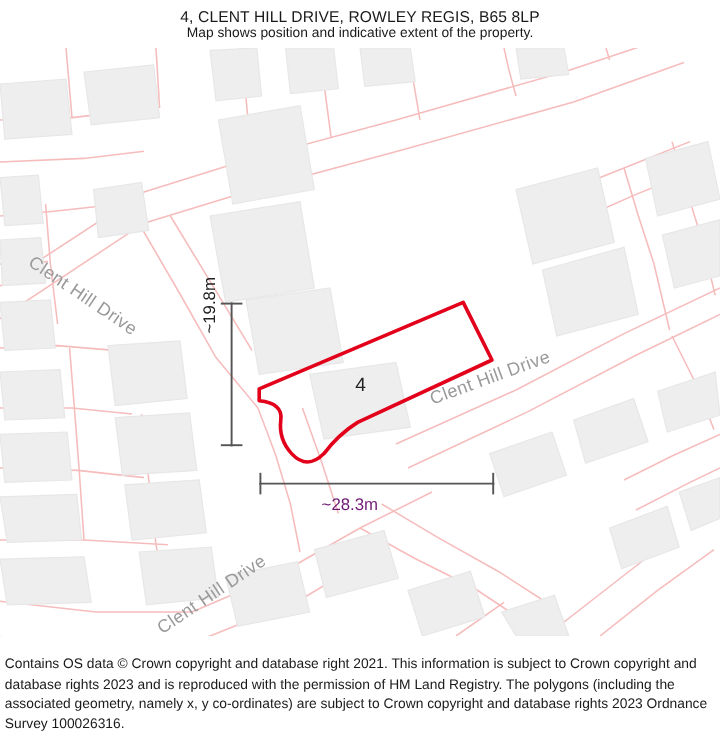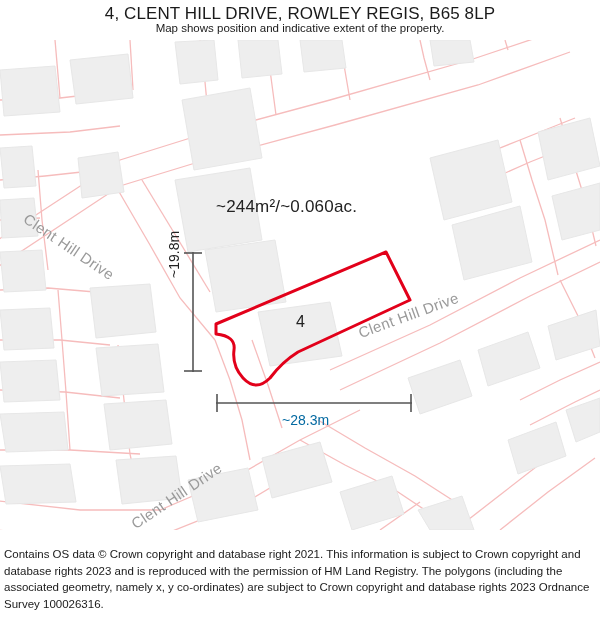--- a/index.html
+++ b/index.html
@@ -22,21 +22,21 @@
   .header {
     position: absolute;
     top: 0; left: 0;
     width: 600px;
     height: 40px;
     text-align: center;
     padding-top: 6px;
     box-sizing: border-box;
   }
   .header .title {
-    font-size: 17px;
+    font-size: 13px;
     color: #1a1a1a;
     line-height: 15px;
     letter-spacing: 0.1px;
   }
   .header .subtitle {
     font-size: 11.5px;
     color: #1a1a1a;
     line-height: 15px;
   }
   .map {
@@ -72,24 +72,24 @@
   }
   .plot-number {
     position: absolute;
     left: 296px;
     top: 273px;
     font-size: 16px;
     color: #222;
   }
   .dim-h-label {
     position: absolute;
-    left: 282px;
+    left: 268px;
     top: 372px;
     font-size: 14px;
-    color: #0369a1;
+    color: #701a75;
   }
   .dim-v-label {
     position: absolute;
     left: 166px;
     top: 238px;
     font-size: 14px;
     color: #222;
     transform: rotate(-90deg);
     transform-origin: left top;
     white-space: nowrap;
@@ -217,21 +217,20 @@
         <path d="M 193 212 L 193 332"></path>
         <path d="M 184 213 L 202 213"></path>
         <path d="M 184 331 L 202 331"></path>
 
         <path d="M 216 363 L 412 363"></path>
         <path d="M 217 354 L 217 372"></path>
         <path d="M 411 354 L 411 372"></path>
       </g>
     </svg>
 
-    <div class="area-label">~244m²/~0.060ac.</div>
     <div class="plot-number">4</div>
     <div class="dim-h-label">~28.3m</div>
     <div class="dim-v-label">~19.8m</div>
 
     <div class="street s1">Clent Hill Drive</div>
     <div class="street s2">Clent Hill Drive</div>
     <div class="street s3">Clent Hill Drive</div>
   </div>
 
   <div class="footer">Contains OS data © Crown copyright and database right 2021. This information is subject to Crown copyright and database rights 2023 and is reproduced with the permission of HM Land Registry. The polygons (including the associated geometry, namely x, y co-ordinates) are subject to Crown copyright and database rights 2023 Ordnance Survey 100026316.</div>

